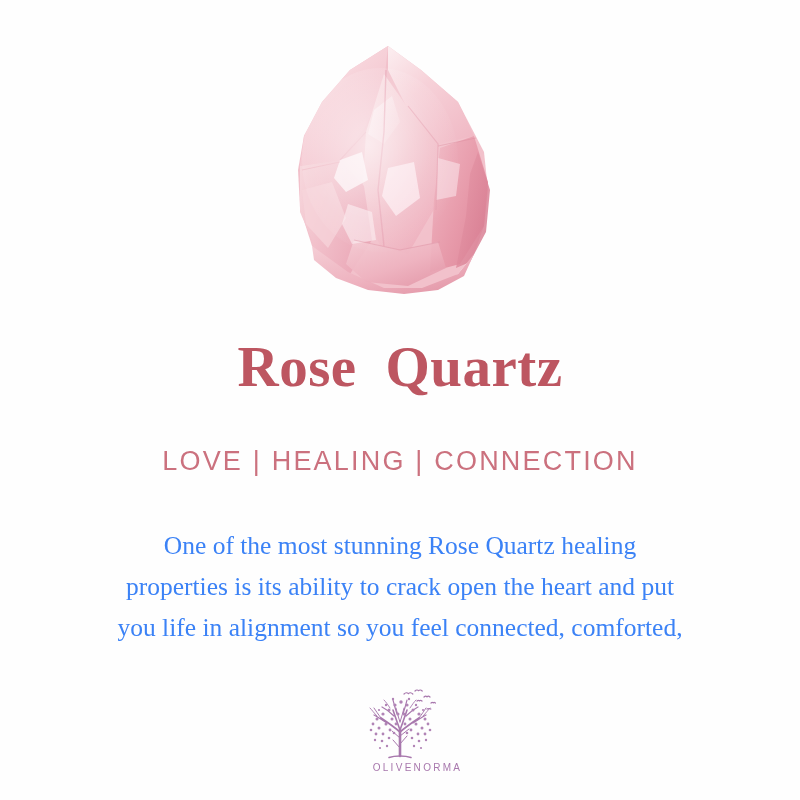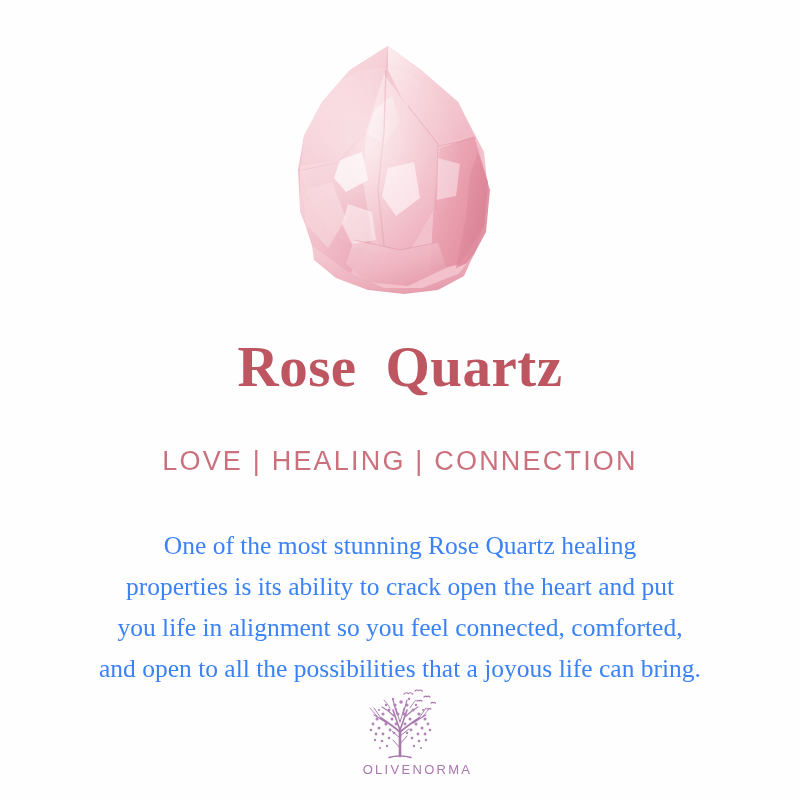--- a/index.html
+++ b/index.html
@@ -100,21 +100,21 @@
   .logo-mark {
     display: block;
     margin: 0 auto;
     width: 86px;
     height: 74px;
   }
   .logo-word {
     display: block;
     margin-top: 2px;
     font-family: "Liberation Sans", "DejaVu Sans", sans-serif;
-    font-size: 13px;
+    font-size: 10px;
     letter-spacing: 2.3px;
     color: #a878ad;
     white-space: nowrap;
     padding-left: 35px;
   }
 </style>
 </head>
 <body>
 
 <div class="card">
@@ -200,21 +200,20 @@
   </div>
 
   <div class="title">Rose  Quartz</div>
 
   <div class="subtitle">LOVE | HEALING | CONNECTION</div>
 
   <div class="body-copy">
     <span class="line">One of the most stunning Rose Quartz healing</span>
     <span class="line">properties is its ability to crack open the heart and put</span>
     <span class="line">you life in alignment so you feel connected, comforted,</span>
-    <span class="line">and open to all the possibilities that a joyous life can bring.</span>
   </div>
 
   <div class="logo">
     <svg class="logo-mark" viewBox="0 0 86 74" aria-hidden="true">
       <g stroke="#a878ad" fill="none" stroke-linecap="round">
 
         <path d="M43,70 L43,44" stroke-width="2.6"></path>
         <path d="M43,70 C38,70 35,70.5 32,71.5 M43,70 C48,70 51,70.5 54,71.5" stroke-width="1.6"></path>
         <path d="M43,62 L36,54 M43,58 L50,50 M43,52 L35,45 M43,50 L52,43"></path>
 

